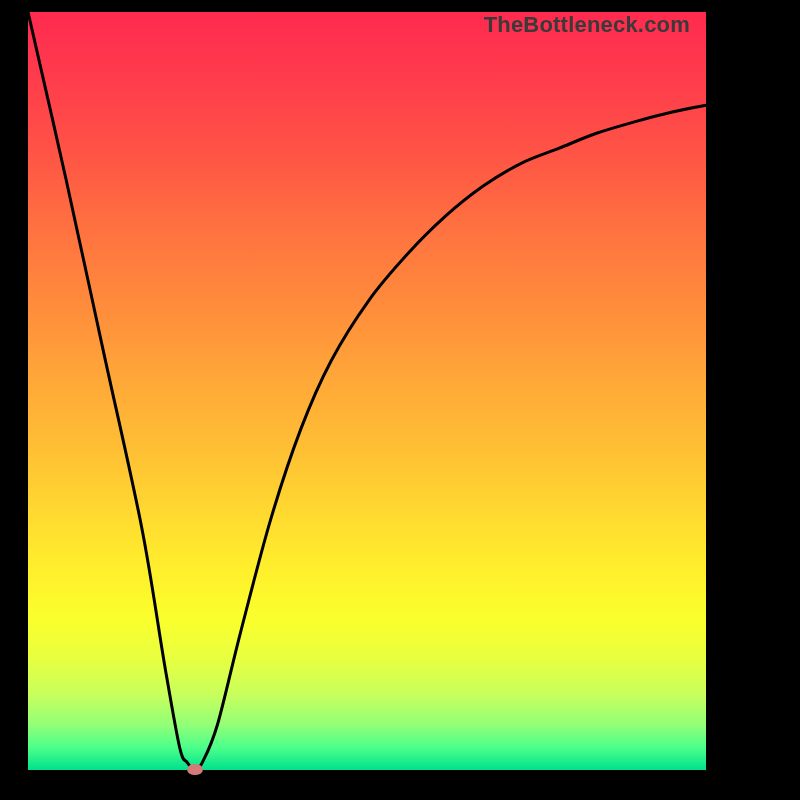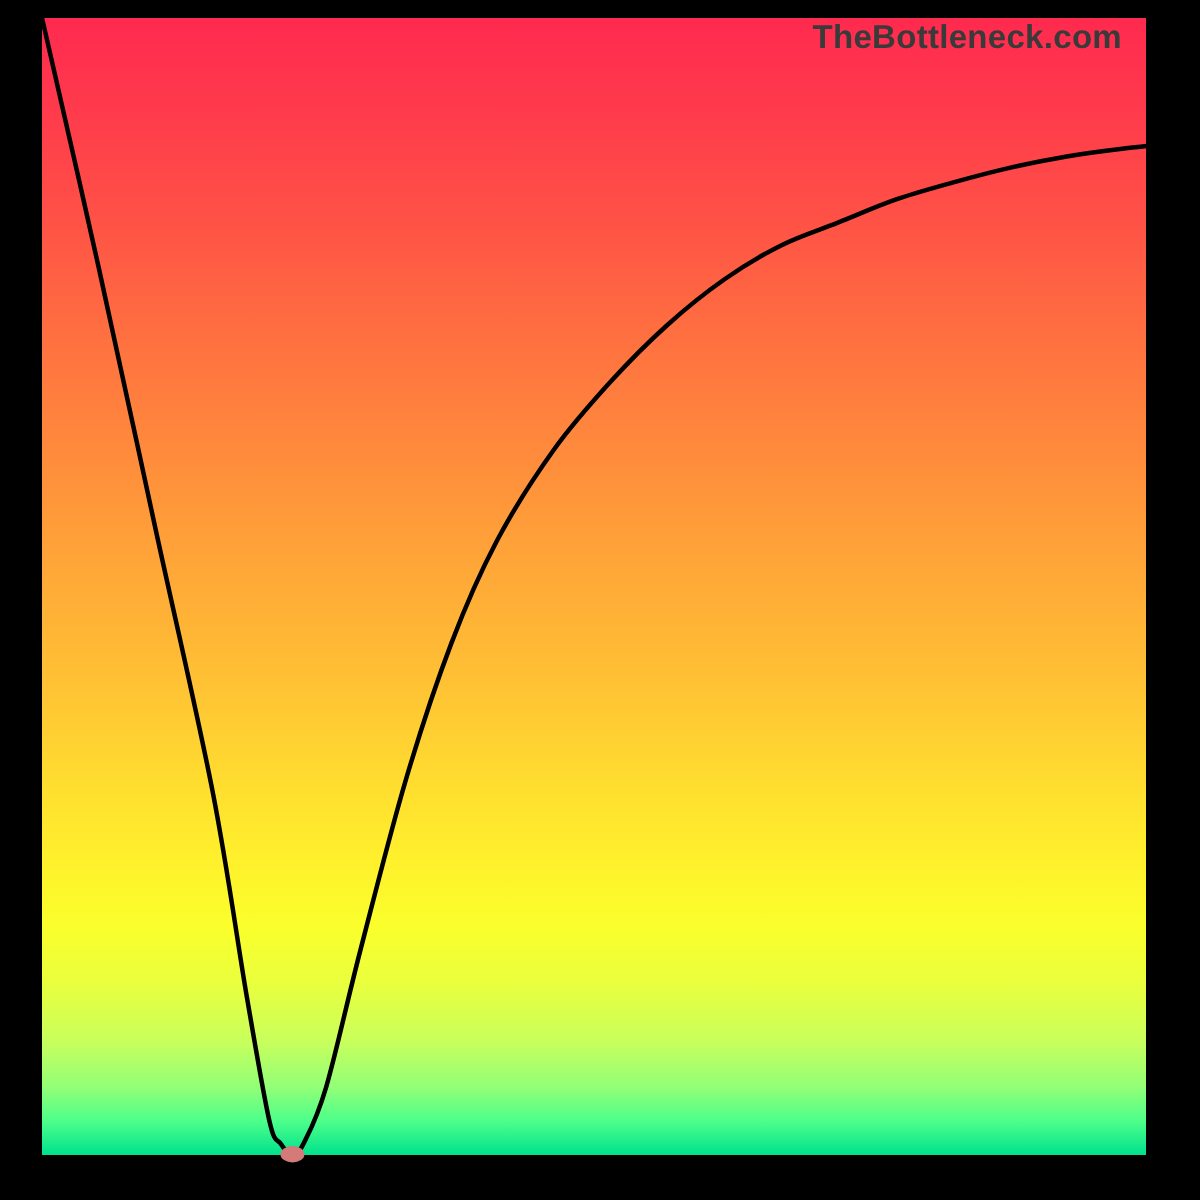--- a/index.html
+++ b/index.html
@@ -7,21 +7,21 @@
   .frame {
     width: 800px;
     height: 800px;
     background: #000;
     position: relative;
   }
   .plot-area {
     position: absolute;
     left: 28px;
     top: 12px;
-    width: 736px;
+    width: 678px;
     height: 758px;
     
     background: linear-gradient(to bottom,
       #ff2a4f 0%,
       #ff3a4c 8%,
       #ff5246 18%,
       #ff7040 28%,
       #ff8a3c 38%,
       #ffa638 48%,
       #ffc034 58%,

